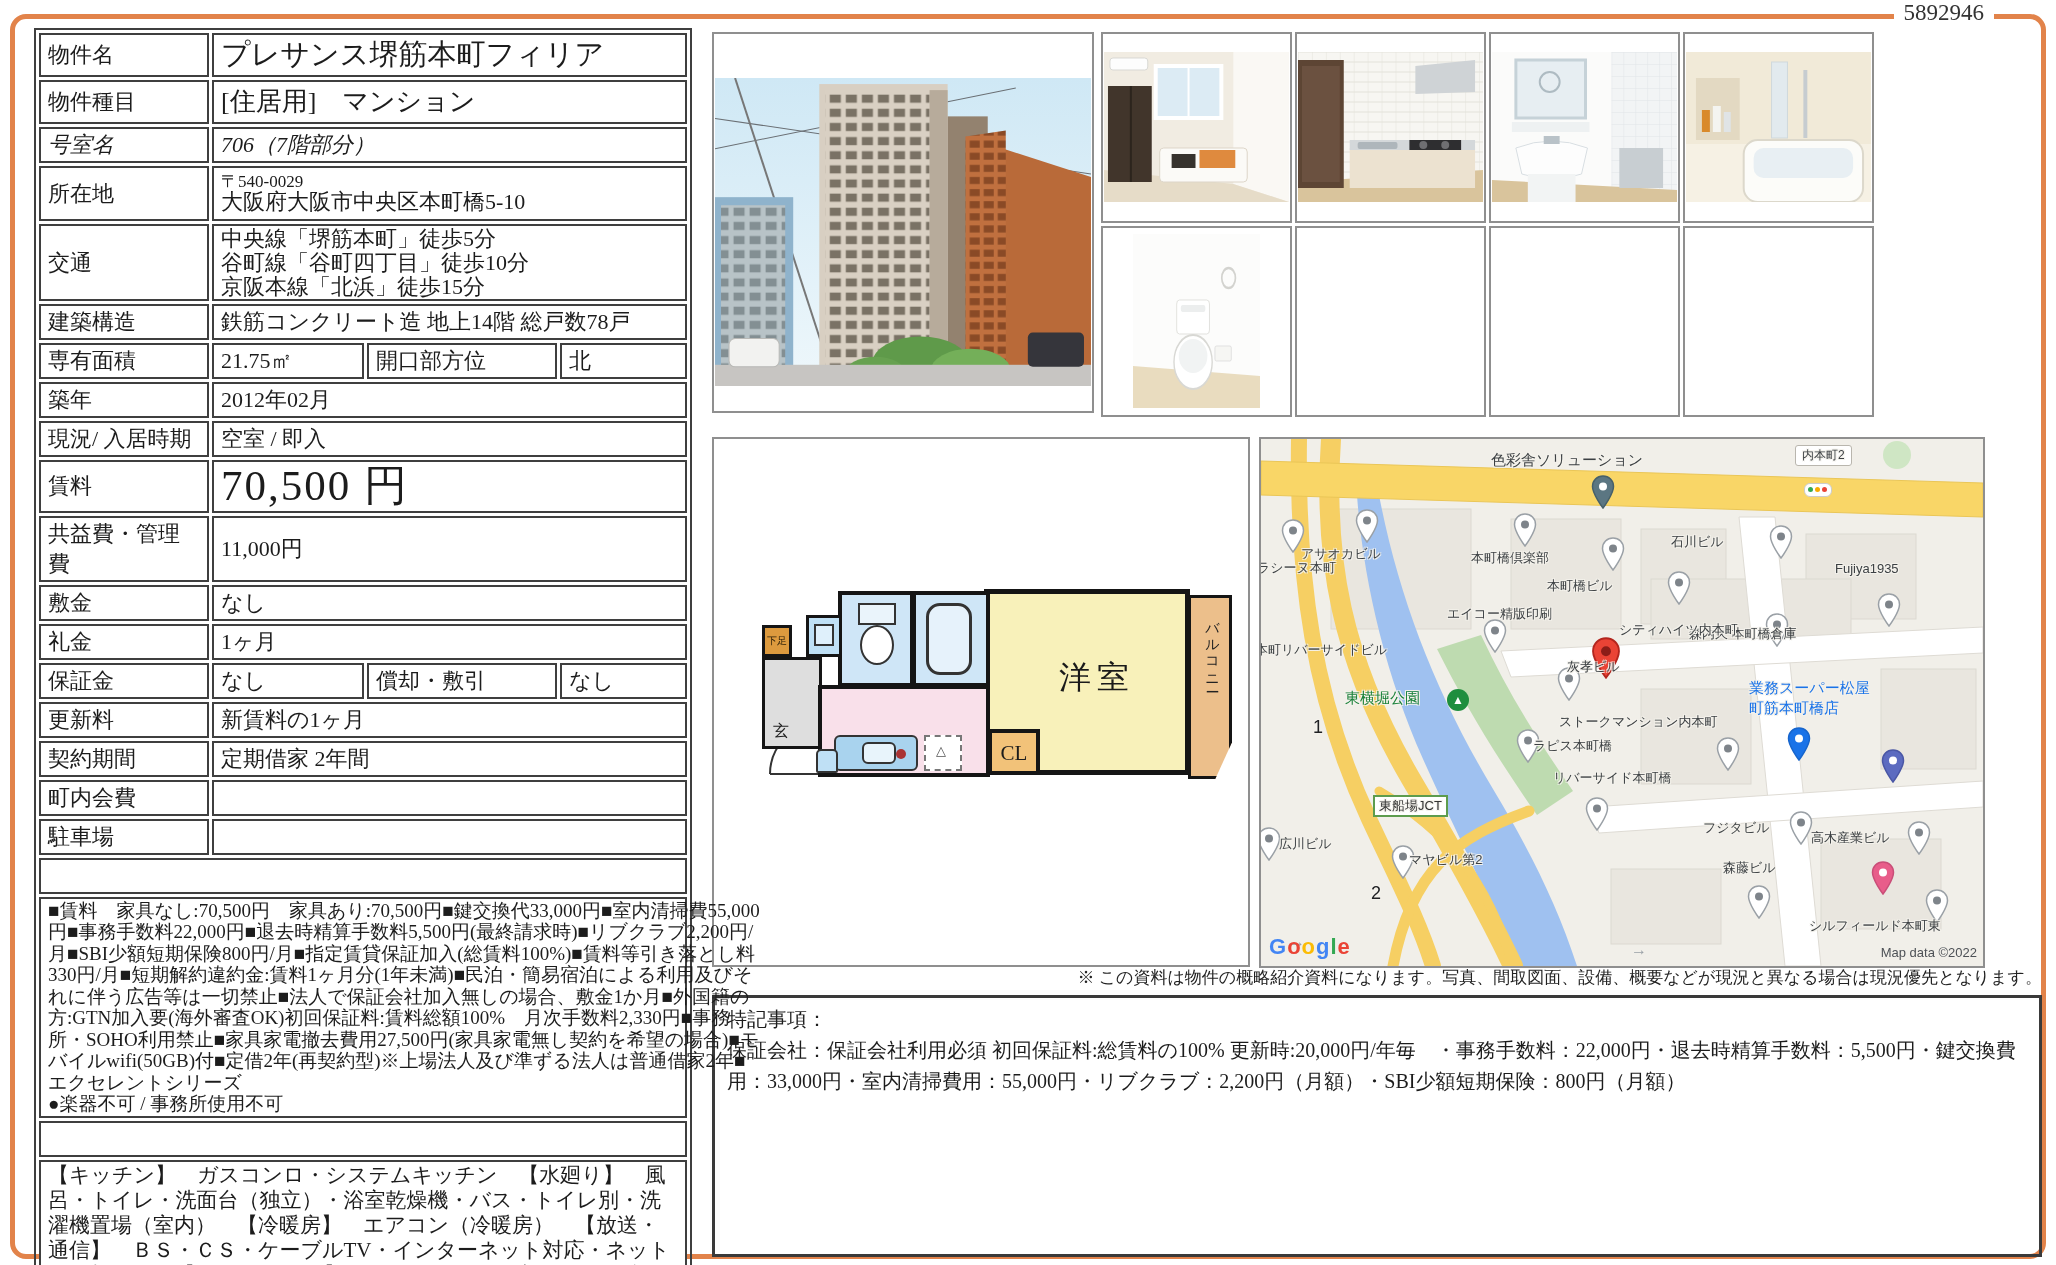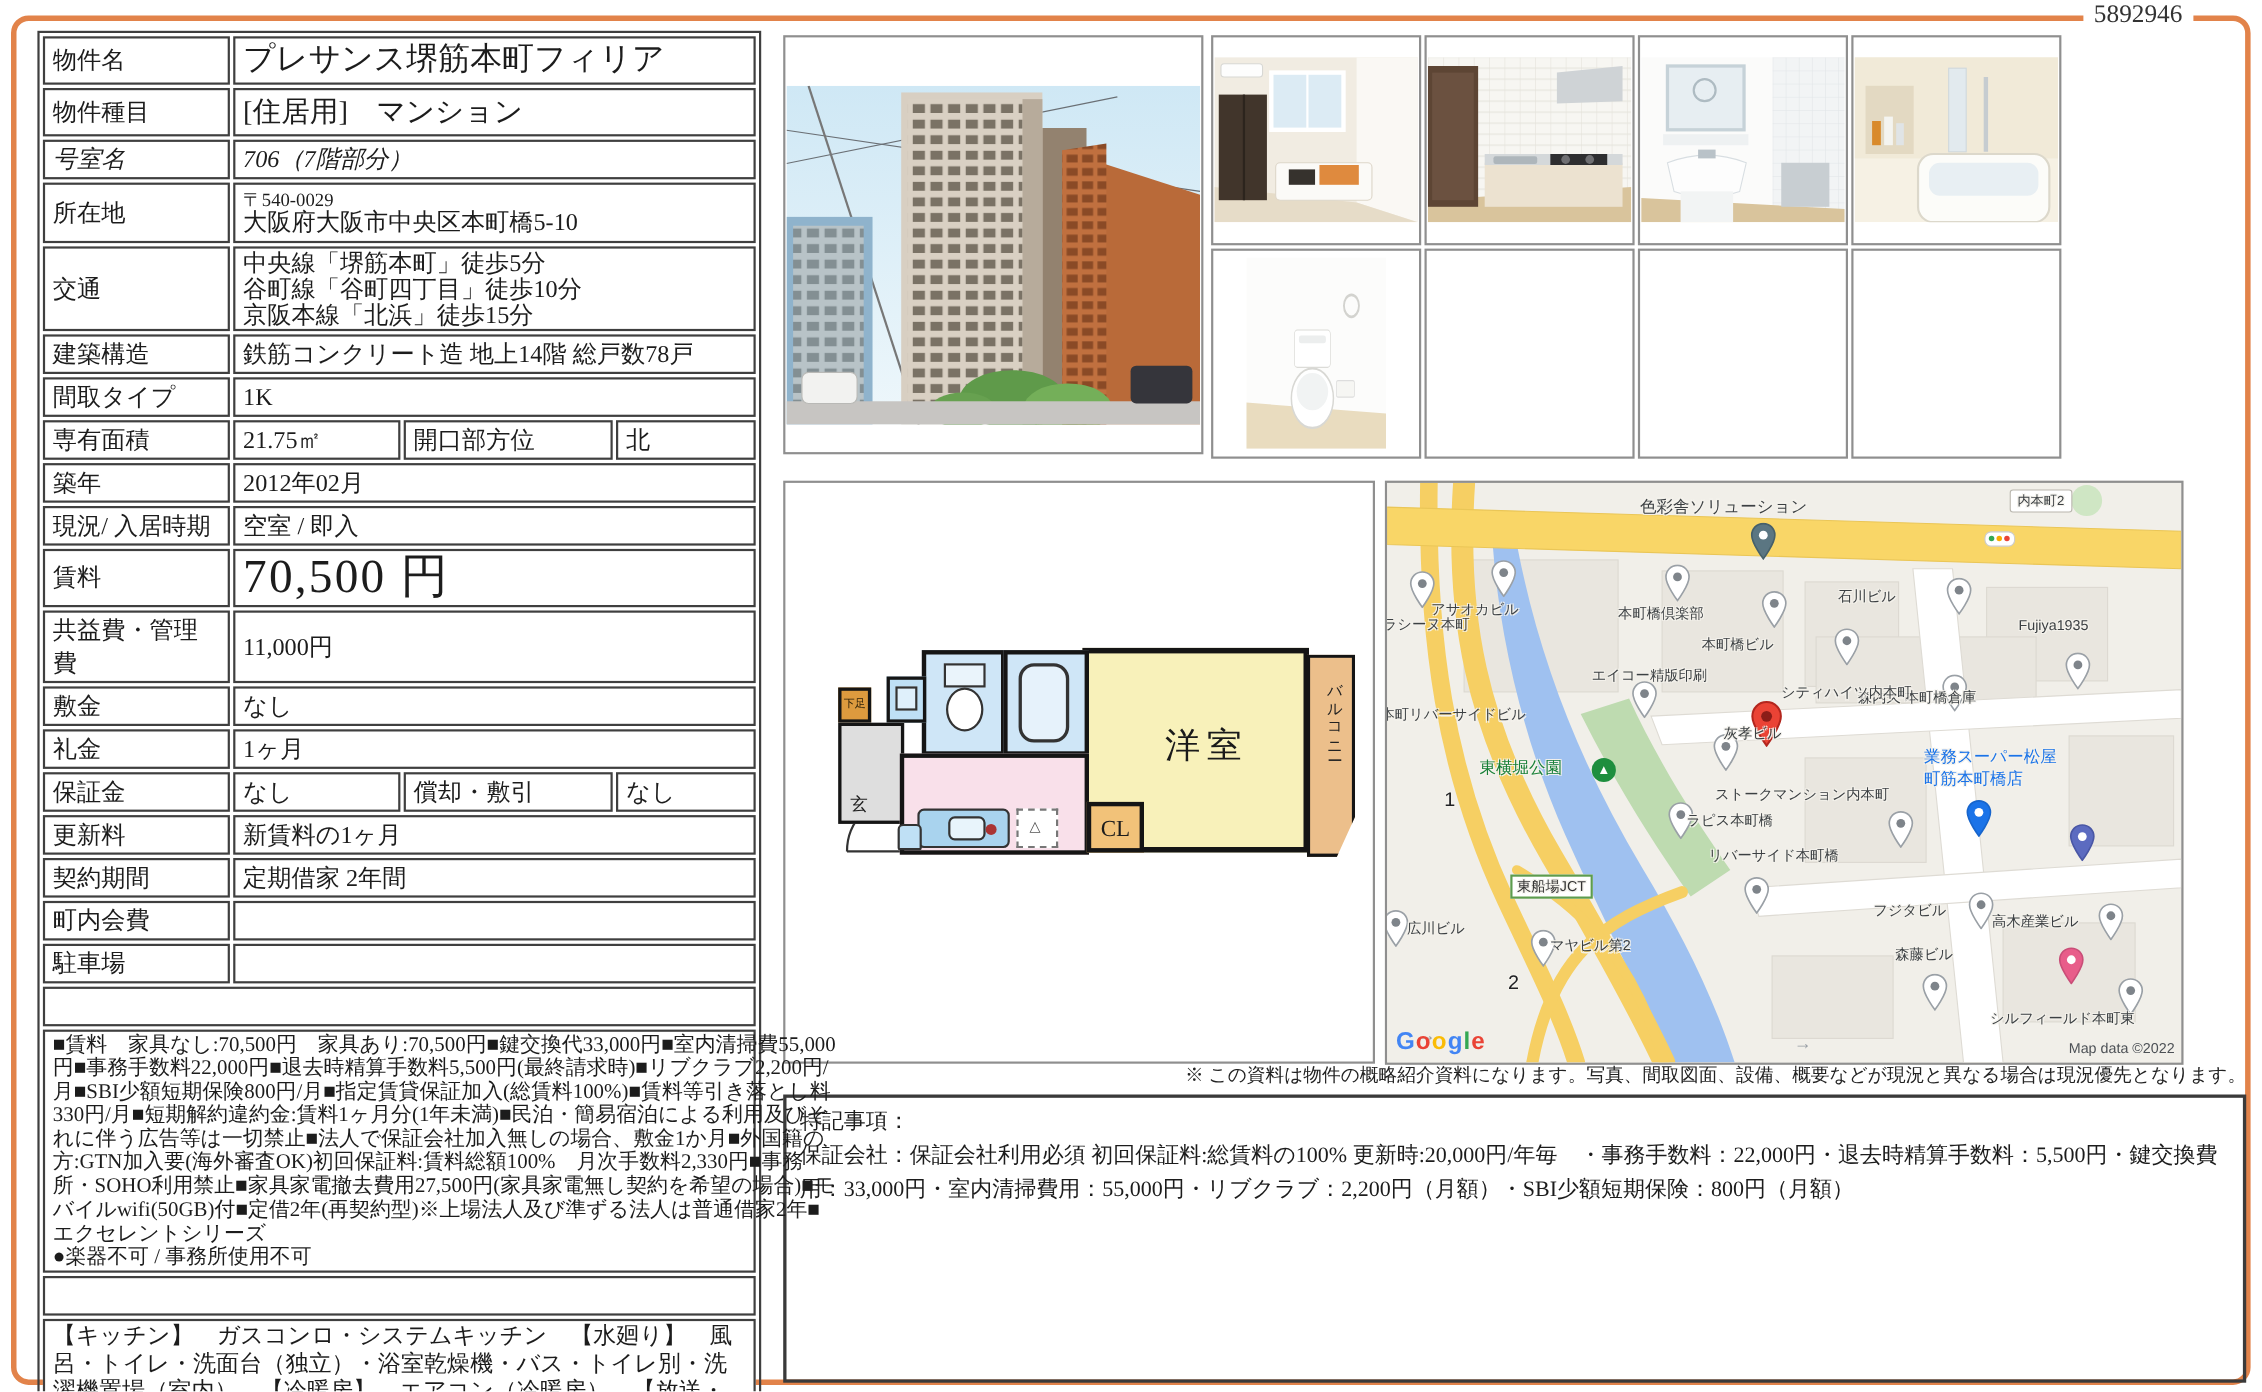--- a/index.html
+++ b/index.html
@@ -135,24 +135,20 @@
         </tr>
         <tr style="height: 70px;">
           <td class="lbl">交通</td>
           <td class="val" colspan="3">中央線「堺筋本町」徒歩5分
 谷町線「谷町四丁目」徒歩10分
 京阪本線「北浜」徒歩15分</td>
         </tr>
         <tr style="height: 29px;">
           <td class="lbl">建築構造</td>
           <td class="val" colspan="3">鉄筋コンクリート造 地上14階 総戸数78戸</td>
-        </tr>
-        <tr style="height: 33px;">
-          <td class="lbl">間取タイプ</td>
-          <td class="val" colspan="3">1K</td>
         </tr>
         <tr style="height: 31px;">
           <td class="lbl">専有面積</td>
           <td class="val" colspan="1">21.75㎡</td>
           <td class="lbl">開口部方位</td>
           <td class="val">北</td>
         </tr>
         <tr style="height: 31px;">
           <td class="lbl">築年</td>
           <td class="val" colspan="3">2012年02月</td>
@@ -521,21 +517,21 @@
         <div class="pin" style="left: 610px; top: 422px;"><svg width="24" height="34" viewBox="0 0 24 34">
             <path d="M12 1C6 1 1.5 5.6 1.5 11.5 1.5 19 12 33 12 33s10.5-14 10.5-21.5C22.5 5.6 18 1 12 1z" fill="#e85d8a" stroke="#c94e78" stroke-width="1.5"></path>
             <circle cx="12" cy="11.5" r="4" fill="#ffffff"></circle>
           </svg></div>
         <div class="pin" style="left: 664px; top: 450px;"><svg width="24" height="34" viewBox="0 0 24 34">
             <path d="M12 1C6 1 1.5 5.6 1.5 11.5 1.5 19 12 33 12 33s10.5-14 10.5-21.5C22.5 5.6 18 1 12 1z" fill="#ffffff" stroke="#9aa0a6" stroke-width="1.5"></path>
             <circle cx="12" cy="11.5" r="4" fill="#7e848a"></circle>
           </svg></div>
       </div>
     <div id="map-labels">
-        <div class="mlabel boxed" style="left: 566px; top: 6px;">内本町2</div>
+        <div class="mlabel boxed" style="left: 534px; top: 6px;">内本町2</div>
         <div class="mlabel big" style="left: 230px; top: 12px;">色彩舎ソリューション</div>
         <div class="mlabel" style="left: 40px; top: 106px;">アサオカビル</div>
         <div class="mlabel" style="left: -4px; top: 120px;">ラシーヌ本町</div>
         <div class="mlabel" style="left: 210px; top: 110px;">本町橋倶楽部</div>
         <div class="mlabel" style="left: 410px; top: 94px;">石川ビル</div>
         <div class="mlabel" style="left: 574px; top: 122px;">Fujiya1935</div>
         <div class="mlabel" style="left: 286px; top: 138px;">本町橋ビル</div>
         <div class="mlabel" style="left: 428px; top: 142px; margin-top: 44px;">森内久 本町橋倉庫</div>
         <div class="mlabel" style="left: 186px; top: 166px;">エイコー精版印刷</div>
         <div class="mlabel" style="left: 358px; top: 182px;">シティハイツ内本町</div>

